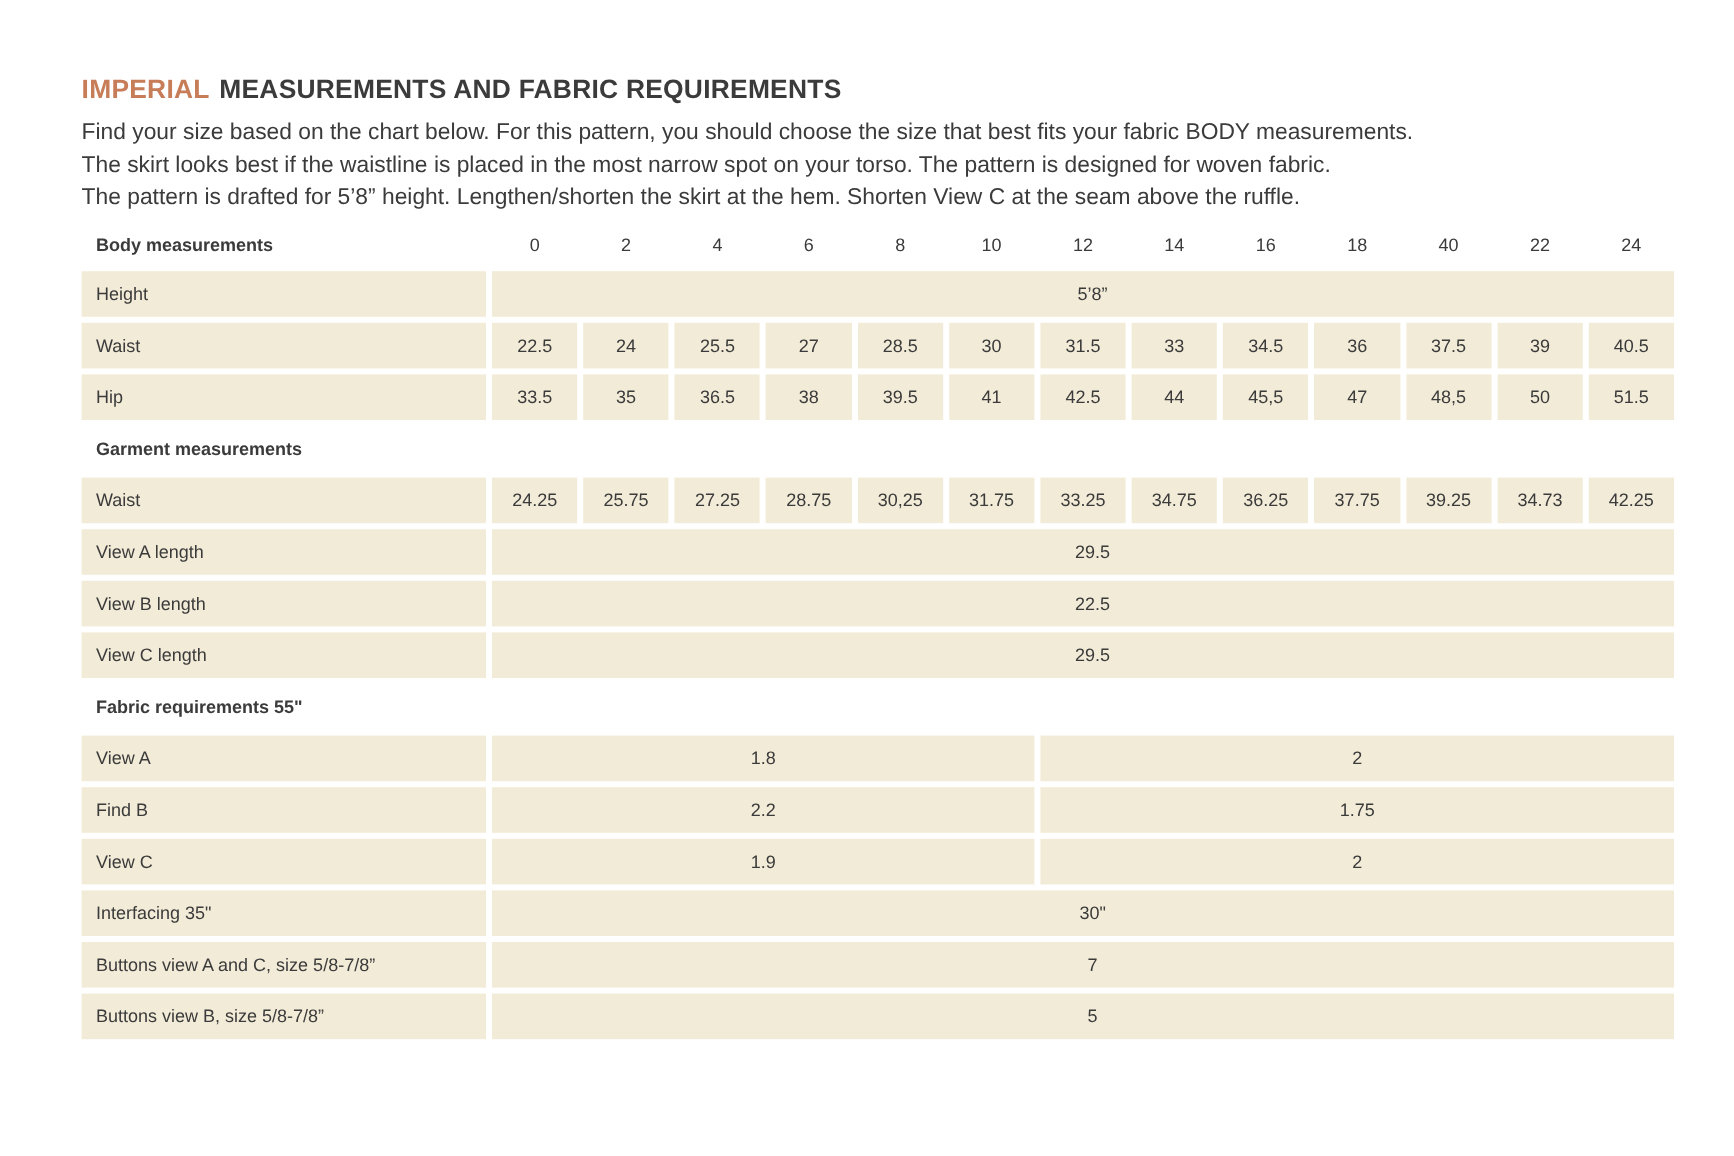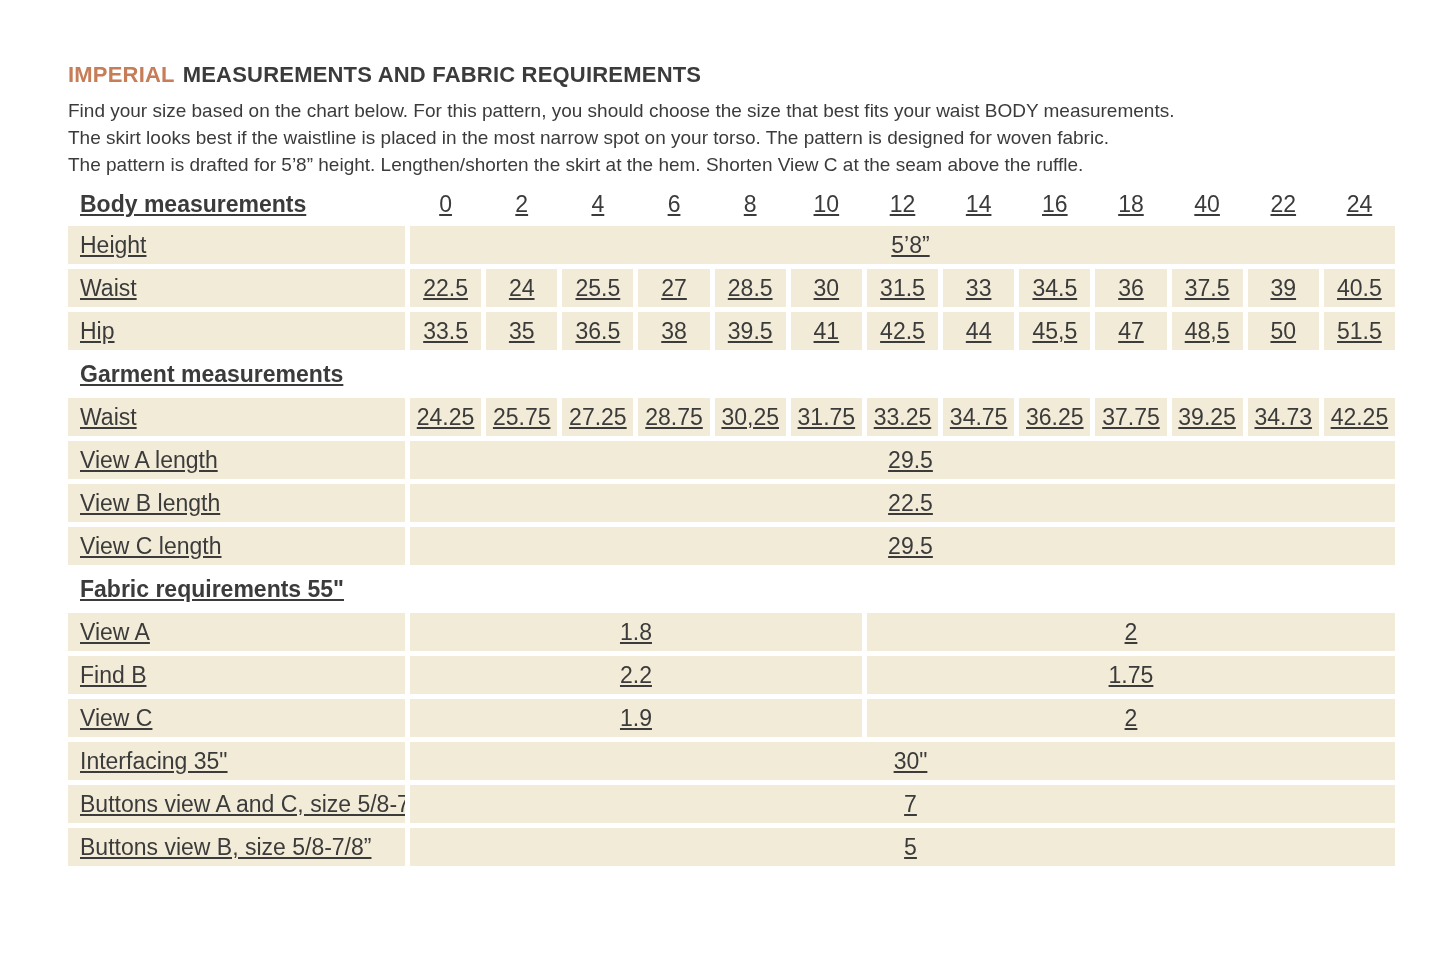--- a/index.html
+++ b/index.html
@@ -34,23 +34,22 @@
     line-height:27px;
     color:var(--text);
   }
   .size-table{
     margin-top:10px;
     display:grid;
     grid-template-columns:337px repeat(13,1fr);
     column-gap:5px;
     row-gap:5px;
     width:1327px;
-    font-size:23px;
+    font-size:15px;
     color:var(--text);
-    text-decoration:underline;
   }
   .cell{
     background:var(--beige);
     height:38px;
     display:flex;
     align-items:center;
     overflow:hidden;
   }
   .cell.white{background:#ffffff;}
   .cell.hdr{height:33px;}
@@ -62,21 +61,21 @@
   .split-left{grid-column:2 / span 6;}
   .split-right{grid-column:8 / span 7;}
 </style>
 </head>
 <body>
 
 <div class="page">
   <h1 class="title"><span class="highlight">IMPERIAL</span><span>MEASUREMENTS AND FABRIC REQUIREMENTS</span></h1>
 
   <div class="intro">
-    <div>Find your size based on the chart below. For this pattern, you should choose the size that best fits your waist BODY measurements.</div>
+    <div>Find your size based on the chart below. For this pattern, you should choose the size that best fits your fabric BODY measurements.</div>
     <div>The skirt looks best if the waistline is placed in the most narrow spot on your torso. The pattern is designed for woven fabric.</div>
     <div>The pattern is drafted for 5’8” height. Lengthen/shorten the skirt at the hem. Shorten View C at the seam above the ruffle.</div>
   </div>
 
   <div class="size-table" id="size-table">
       <div class="cell white hdr lbl bold">Body measurements</div>
       <div class="cell white hdr num">0</div>
       <div class="cell white hdr num">2</div>
       <div class="cell white hdr num">4</div>
       <div class="cell white hdr num">6</div>

